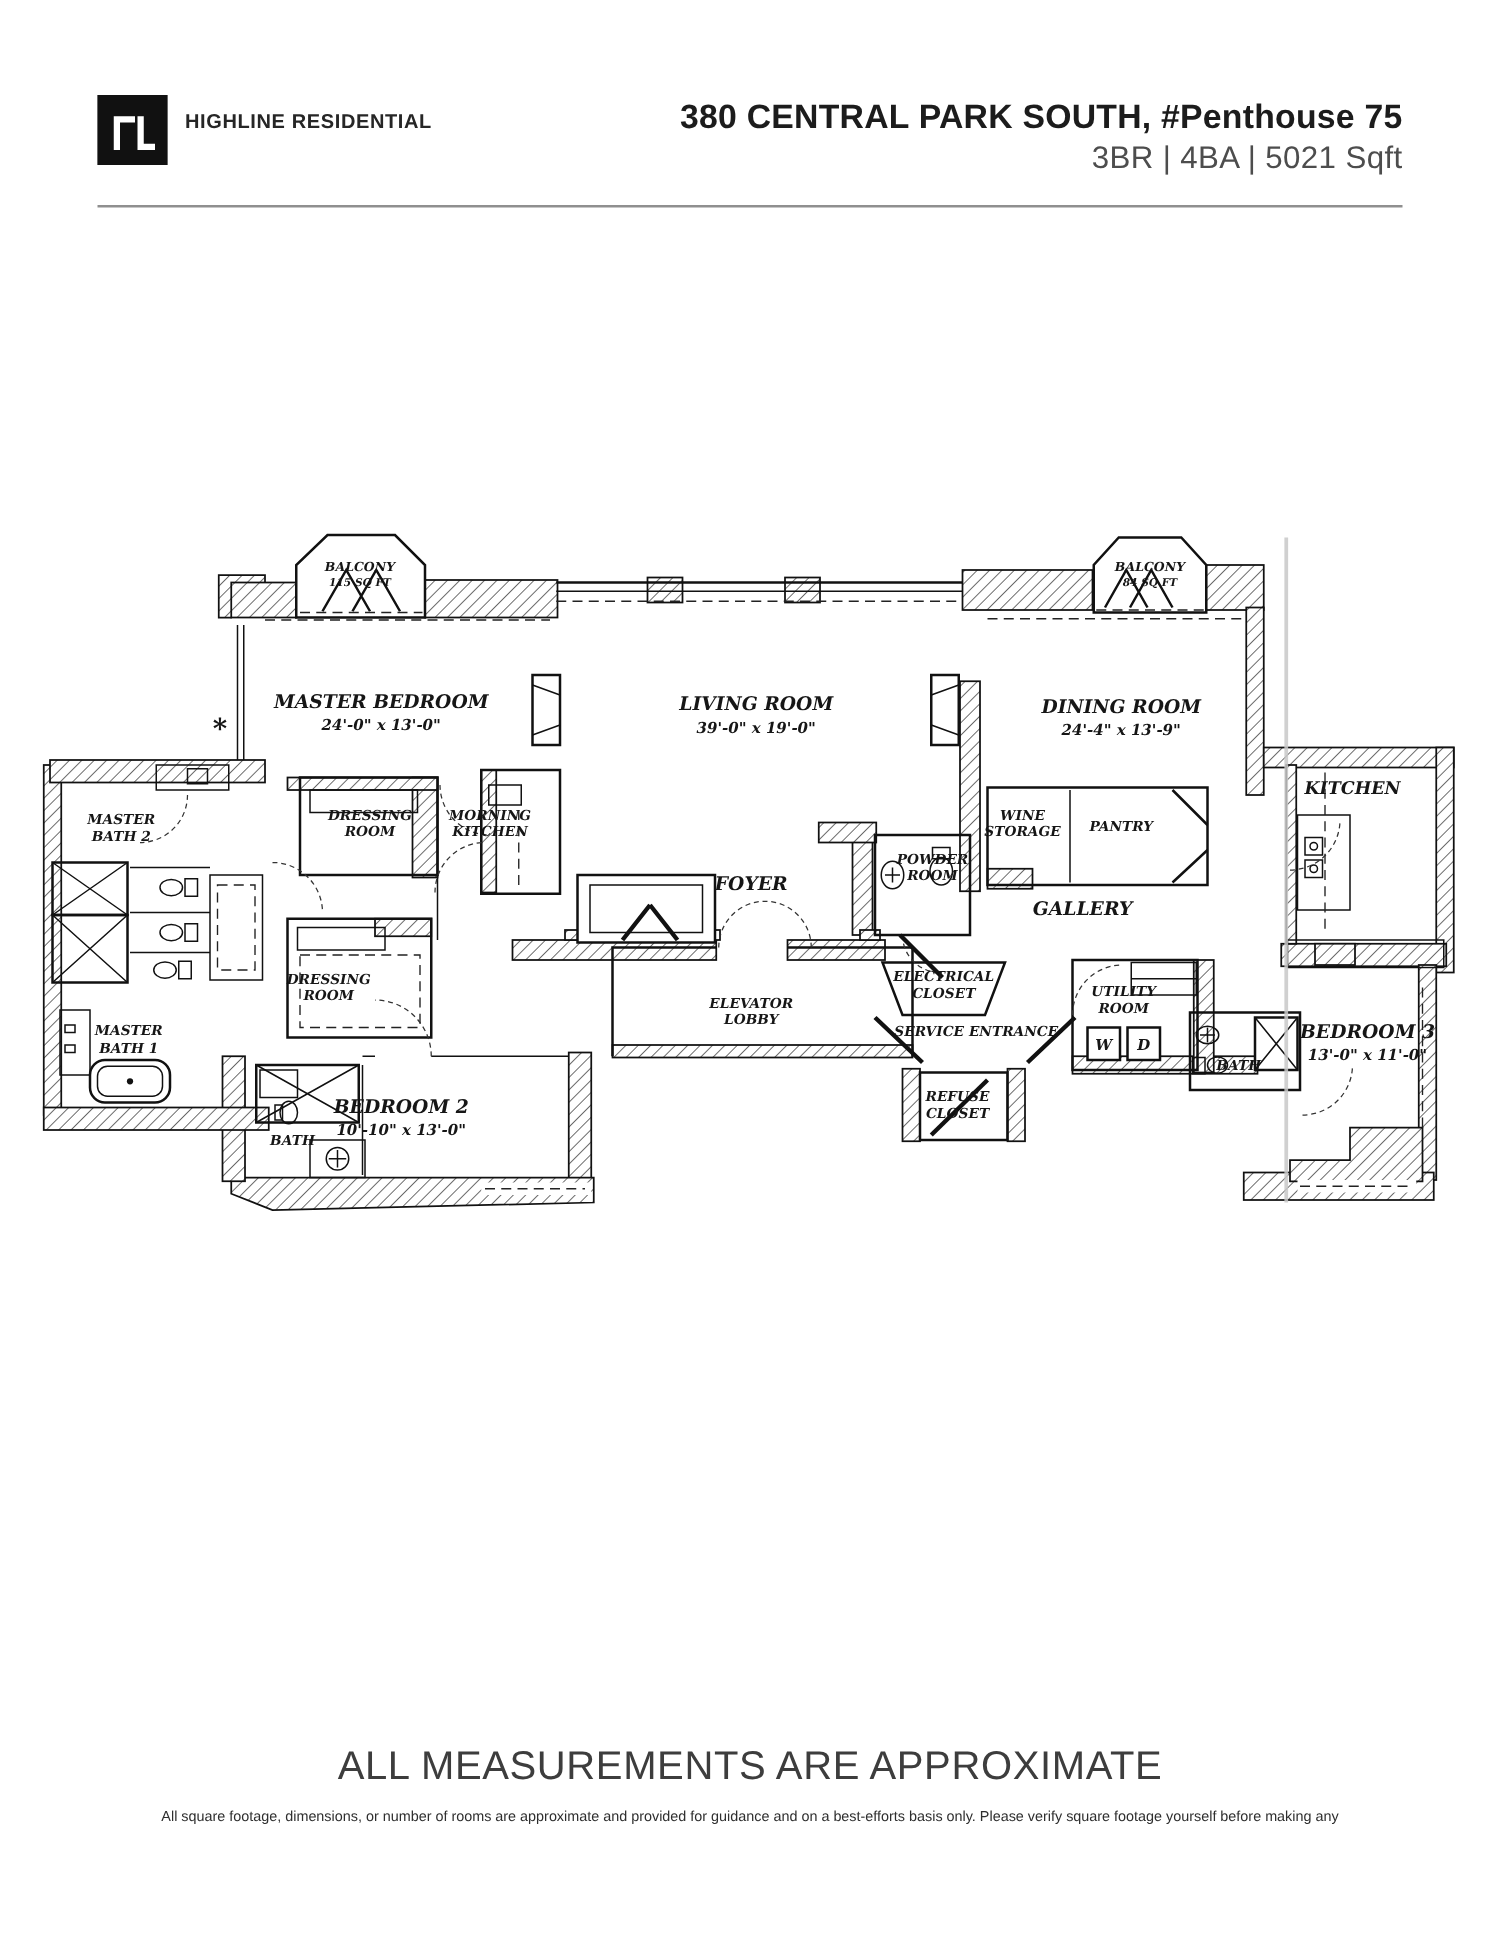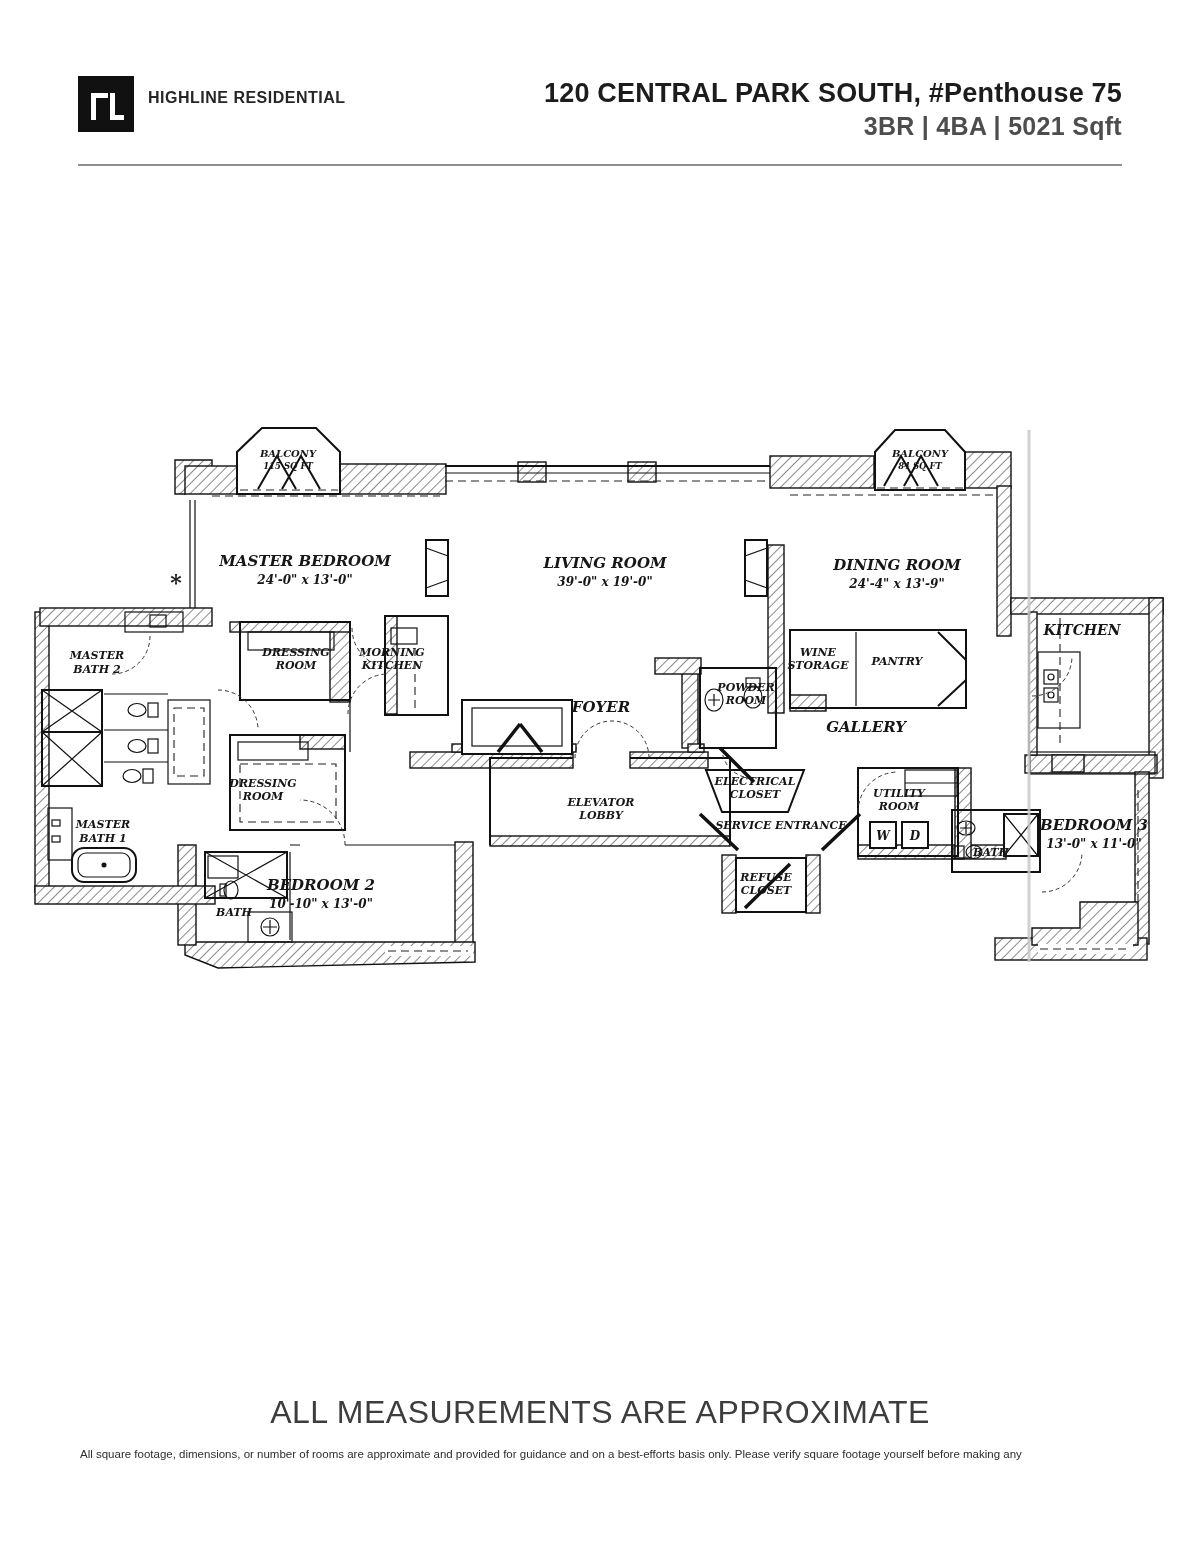--- a/index.html
+++ b/index.html
@@ -2,27 +2,27 @@
 <html><head>
 <meta charset="utf-8">
 <style>
   html,body{margin:0;padding:0;background:#fff;}
   body{width:1200px;height:1553px;position:relative;font-family:"Liberation Sans",sans-serif;overflow:hidden;}
   
   .logo{position:absolute;left:78px;top:76px;width:56px;height:56px;background:#111;}
   .brand{position:absolute;left:148px;top:89px;font-size:16px;font-weight:700;letter-spacing:.5px;color:#262626;}
   .addr{position:absolute;right:78px;top:78px;text-align:right;}
   .addr .title{font-size:27px;font-weight:700;color:#1c1c1c;letter-spacing:.2px;}
-  .addr .subtitle{font-size:25px;font-weight:700;color:#4d4d4d;margin-top:3px;letter-spacing:.3px;}
+  .addr .subtitle{font-size:25px;font-weight:400;color:#4d4d4d;margin-top:3px;letter-spacing:.3px;}
   .rule{position:absolute;left:78px;right:78px;top:164px;height:2px;background:#8f8f8f;}
   
   .plan{position:absolute;left:25px;top:410px;width:1150px;height:575px;}
   
   .notice{position:absolute;left:0;right:0;top:1394px;text-align:center;font-size:32px;color:#3d3d3d;letter-spacing:.5px;}
-  .fineprint{position:absolute;left:80px;right:80px;top:1446px;font-size:11.5px;line-height:1.45;color:#2e2e2e;}
+  .fineprint{position:absolute;left:80px;right:80px;top:1446px;text-align:center;font-size:11.5px;line-height:1.45;color:#2e2e2e;}
   
   .w{fill:url(#ht);stroke:#111;stroke-width:1.4;}
   .tw{fill:none;stroke:#111;stroke-width:2;}
   .tn{fill:none;stroke:#111;stroke-width:1.2;}
   .wh{fill:#fff;stroke:#111;stroke-width:2;}
   .dash{fill:none;stroke:#222;stroke-width:1.1;stroke-dasharray:8 5;}
   .arc{fill:none;stroke:#333;stroke-width:1;stroke-dasharray:4 3;}
   .thk{fill:none;stroke:#111;stroke-width:3.5;}
   text{font-family:"DejaVu Serif",serif;font-style:italic;font-weight:700;fill:#161616;text-anchor:middle;}
   .rl{font-size:15px;}
@@ -38,21 +38,21 @@
 
 <div class="logo">
   <svg width="56" height="56" viewBox="0 0 56 56">
     <rect x="0" y="0" width="56" height="56" fill="#111"></rect>
     <path d="M13,17 h17 v5 h-12 v22 h-5 z" fill="#fff"></path>
     <path d="M32,17 h5 v22 h9 v5 h-14 z" fill="#fff"></path>
   </svg>
 </div>
 <div class="brand">HIGHLINE RESIDENTIAL</div>
 <div class="addr">
-  <div class="title">120 CENTRAL PARK SOUTH, #Penthouse 75</div>
+  <div class="title">380 CENTRAL PARK SOUTH, #Penthouse 75</div>
   <div class="subtitle">3BR | 4BA | 5021 Sqft</div>
 </div>
 <div class="rule"></div>
 
 <svg class="plan" viewBox="25 410 1150 575">
   <defs>
     <pattern id="ht" patternUnits="userSpaceOnUse" width="7" height="7" patternTransform="rotate(45)">
       <rect width="7" height="7" fill="#fff"></rect>
       <line x1="0" y1="0" x2="0" y2="7" stroke="#2b2b2b" stroke-width="1.1"></line>
     </pattern>

